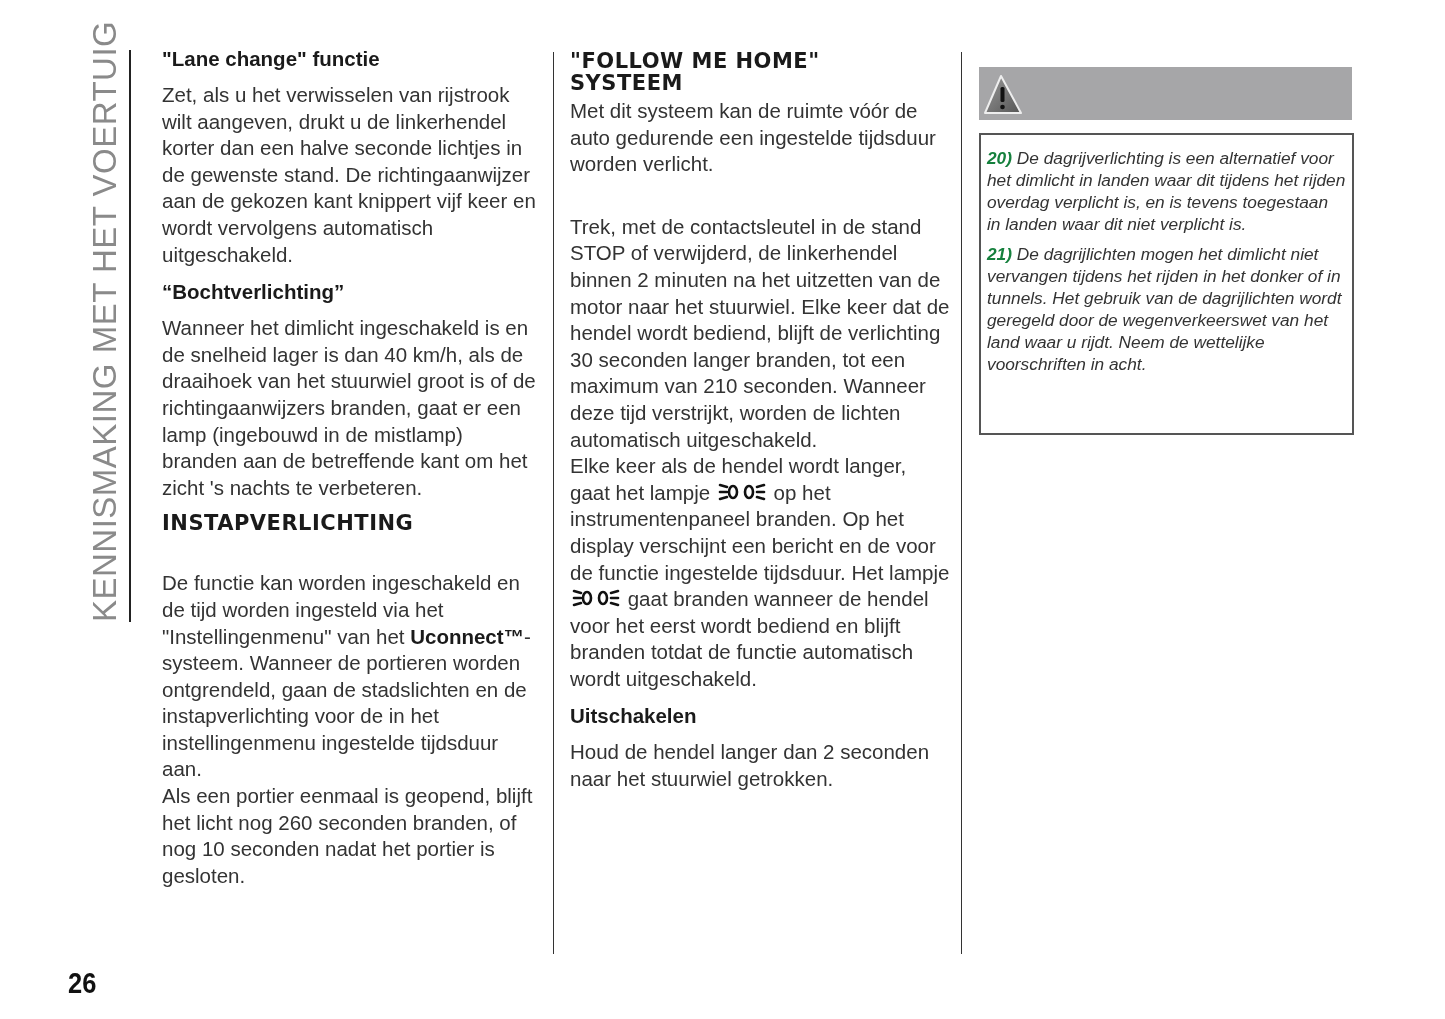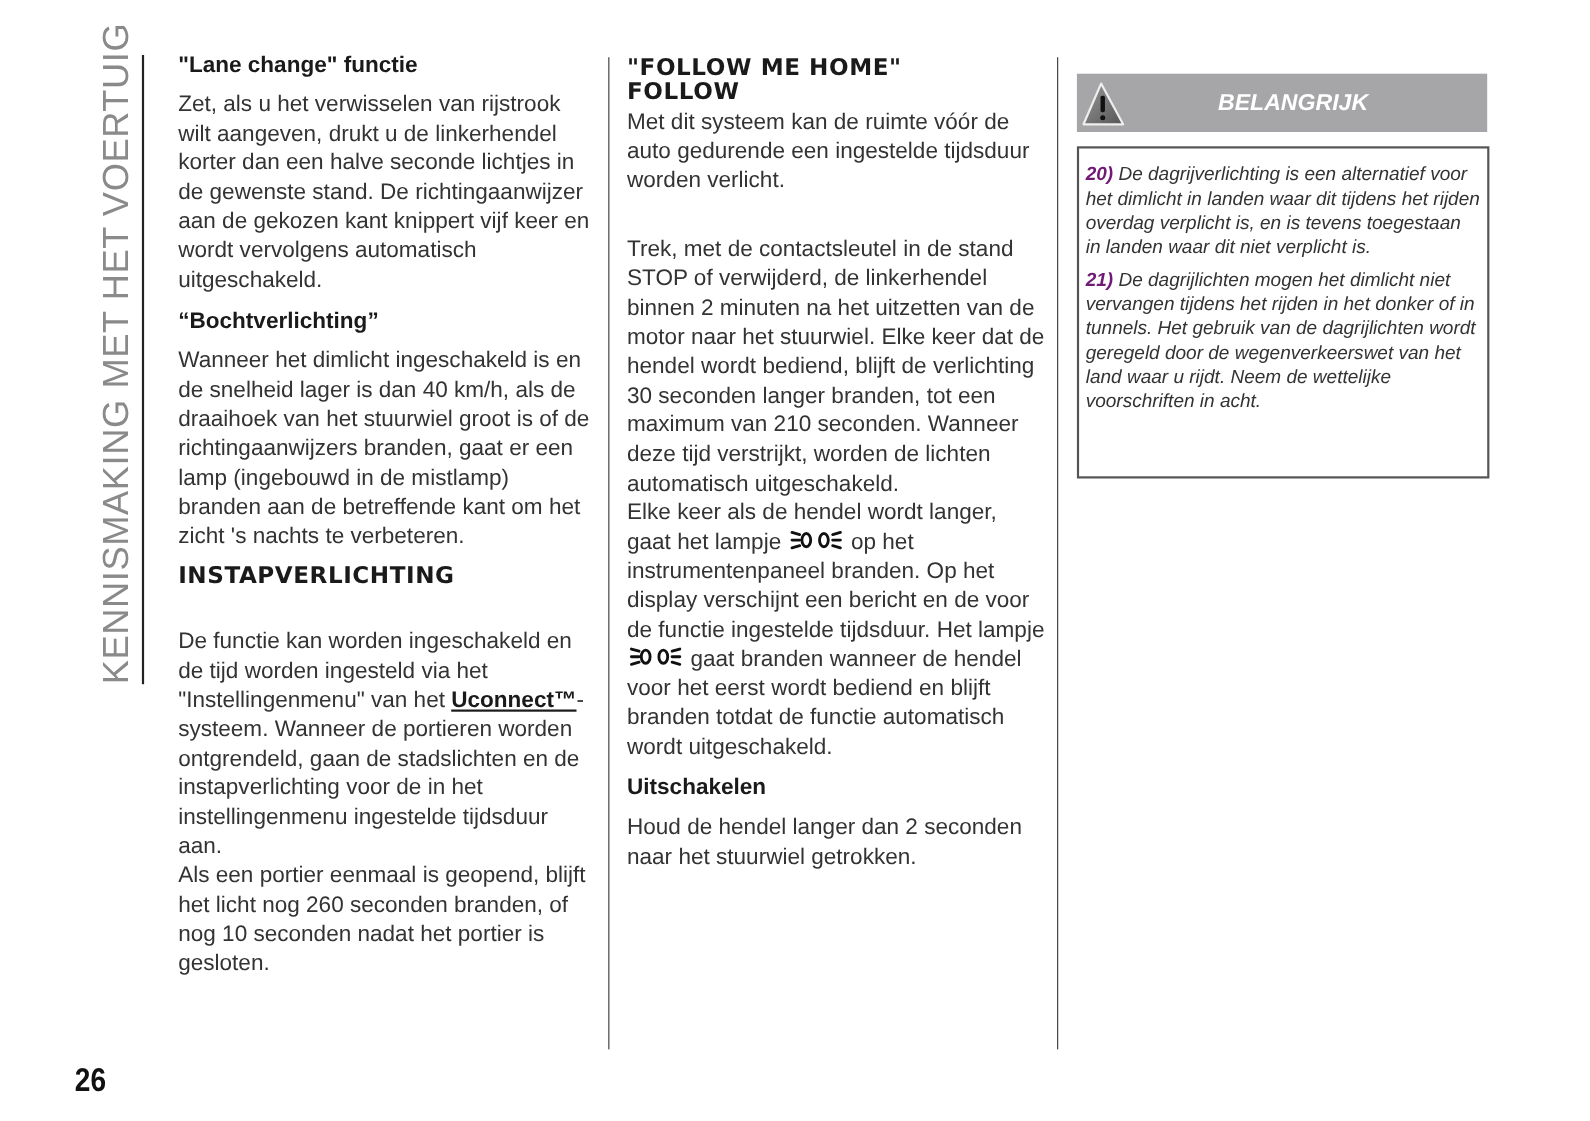--- a/index.html
+++ b/index.html
@@ -14,30 +14,30 @@
          transform:scaleX(0.85); transform-origin:left; }
   .col { position:absolute; top:46px; }
   .col1 { left:162px; width:380px; }
   .col2 { left:570px; width:380px; }
   .vrule { position:absolute; top:52px; width:1px; height:902px; background:#333; }
   .h-sub { font-weight:bold; font-size:20.5px; color:#1a1a1a; margin:0 0 10px 0; line-height:26px; }
   .h-caps { font-family:"DejaVu Sans", sans-serif; font-weight:bold; font-size:21px; color:#1a1a1a;
          margin:0 0 4px 0; line-height:22px; letter-spacing:0.5px; }
   p { margin:0 0 11px 0; font-size:20.5px; line-height:26.6px; color:#333; }
   p.tight { margin-bottom:0;margin-top:36px; }
-  b.strong { color:#1a1a1a;text-decoration:underline; }
+  b.strong { color:#1a1a1a; }
   .lamp { display:inline-block; vertical-align:-3px; width:48px; height:22px; margin:0 2px; }
   .imp-head { position:absolute; left:979px; top:67px; width:373px; height:53px; background:#a6a6a8; }
   .imp-head .warn { position:absolute; left:2px; top:6px; width:44px; height:44px; }
   .imp-head .title { position:absolute; left:0; right:0; top:15px; text-align:center; padding-left:20px;
          font-style:italic; font-weight:bold; font-size:21px; color:#fff; }
   .imp-box { position:absolute; left:979px; top:133px; width:371px; height:298px;
          border:2px solid #555; box-sizing:content-box; }
   .imp-box .note { margin:12px 6px 6px 6px; font-style:italic; font-size:17.3px; line-height:22px; color:#333; }
-  .imp-box .note b { color:#701a75; }
+  .imp-box .note b { color:#15803d; }
 </style>
 </head>
 <body>
 
 <div class="side-title">
   <span>KENNISMAKING MET HET VOERTUIG</span>
 </div>
 <div class="side-rule"></div>
 <div class="page-num">26</div>
 
@@ -50,21 +50,21 @@
   <div class="h-sub">“Bochtverlichting”</div>
   <p>Wanneer het dimlicht ingeschakeld is en de snelheid lager is dan 40 km/h, als de draaihoek van het stuurwiel groot is of de richtingaanwijzers branden, gaat er een lamp (ingebouwd in de mistlamp) branden aan de betreffende kant om het zicht 's nachts te verbeteren.</p>
   <div class="h-caps" style="margin-bottom:10px">INSTAPVERLICHTING</div>
   <p class="tight"><span>De functie kan worden ingeschakeld en de tijd worden ingesteld via het "Instellingenmenu" van het </span><b class="strong">Uconnect™</b><span>-systeem. Wanneer de portieren worden ontgrendeld, gaan de stadslichten en de instapverlichting voor de in het instellingenmenu ingestelde tijdsduur aan.</span></p>
   <p>Als een portier eenmaal is geopend, blijft het licht nog 260 seconden branden, of nog 10 seconden nadat het portier is gesloten.</p>
 </div>
 
 <div class="col col2">
   <div class="h-caps" style="margin-top:4px">
     <div>"FOLLOW ME HOME"</div>
-    <div>FOLLOW</div>
+    <div>SYSTEEM</div>
   </div>
   <p>Met dit systeem kan de ruimte vóór de auto gedurende een ingestelde tijdsduur worden verlicht.</p>
   <p class="tight">Trek, met de contactsleutel in de stand STOP of verwijderd, de linkerhendel binnen 2 minuten na het uitzetten van de motor naar het stuurwiel. Elke keer dat de hendel wordt bediend, blijft de verlichting 30 seconden langer branden, tot een maximum van 210 seconden. Wanneer deze tijd verstrijkt, worden de lichten automatisch uitgeschakeld.</p>
   <p>
     <span>Elke keer als de hendel wordt langer, gaat het lampje</span>
     <svg class="lamp" viewBox="0 0 48 22">
       <g stroke="#111" stroke-width="2.6" fill="none" stroke-linecap="round">
         <line x1="2" y1="4" x2="9" y2="6"></line>
           <line x1="2" y1="11" x2="9" y2="11"></line>
           <line x1="2" y1="18" x2="9" y2="16"></line>
@@ -99,18 +99,17 @@
     <defs>
         <linearGradient id="g1" x1="0" y1="0" x2="1" y2="1">
           <stop offset="0" stop-color="#9a9a9a"></stop>
           <stop offset="1" stop-color="#555"></stop>
         </linearGradient>
       </defs>
     <path d="M20 3 L40 40 L4 40 Z" fill="url(#g1)" stroke="#eee" stroke-width="2" stroke-linejoin="round"></path>
     <rect x="19.5" y="14" width="4" height="15" rx="1.5" fill="#111"></rect>
     <circle cx="21.5" cy="34" r="2.3" fill="#111"></circle>
   </svg>
-  <div class="title">BELANGRIJK</div>
 </div>
 <div class="imp-box">
   <div class="note"><b>20)</b><span> De dagrijverlichting is een alternatief voor het dimlicht in landen waar dit tijdens het rijden overdag verplicht is, en is tevens toegestaan in landen waar dit niet verplicht is.</span></div>
   <div class="note" style="margin-top:8px"><b>21)</b><span> De dagrijlichten mogen het dimlicht niet vervangen tijdens het rijden in het donker of in tunnels. Het gebruik van de dagrijlichten wordt geregeld door de wegenverkeerswet van het land waar u rijdt. Neem de wettelijke voorschriften in acht.</span></div>
 </div>
 
 </body></html>

